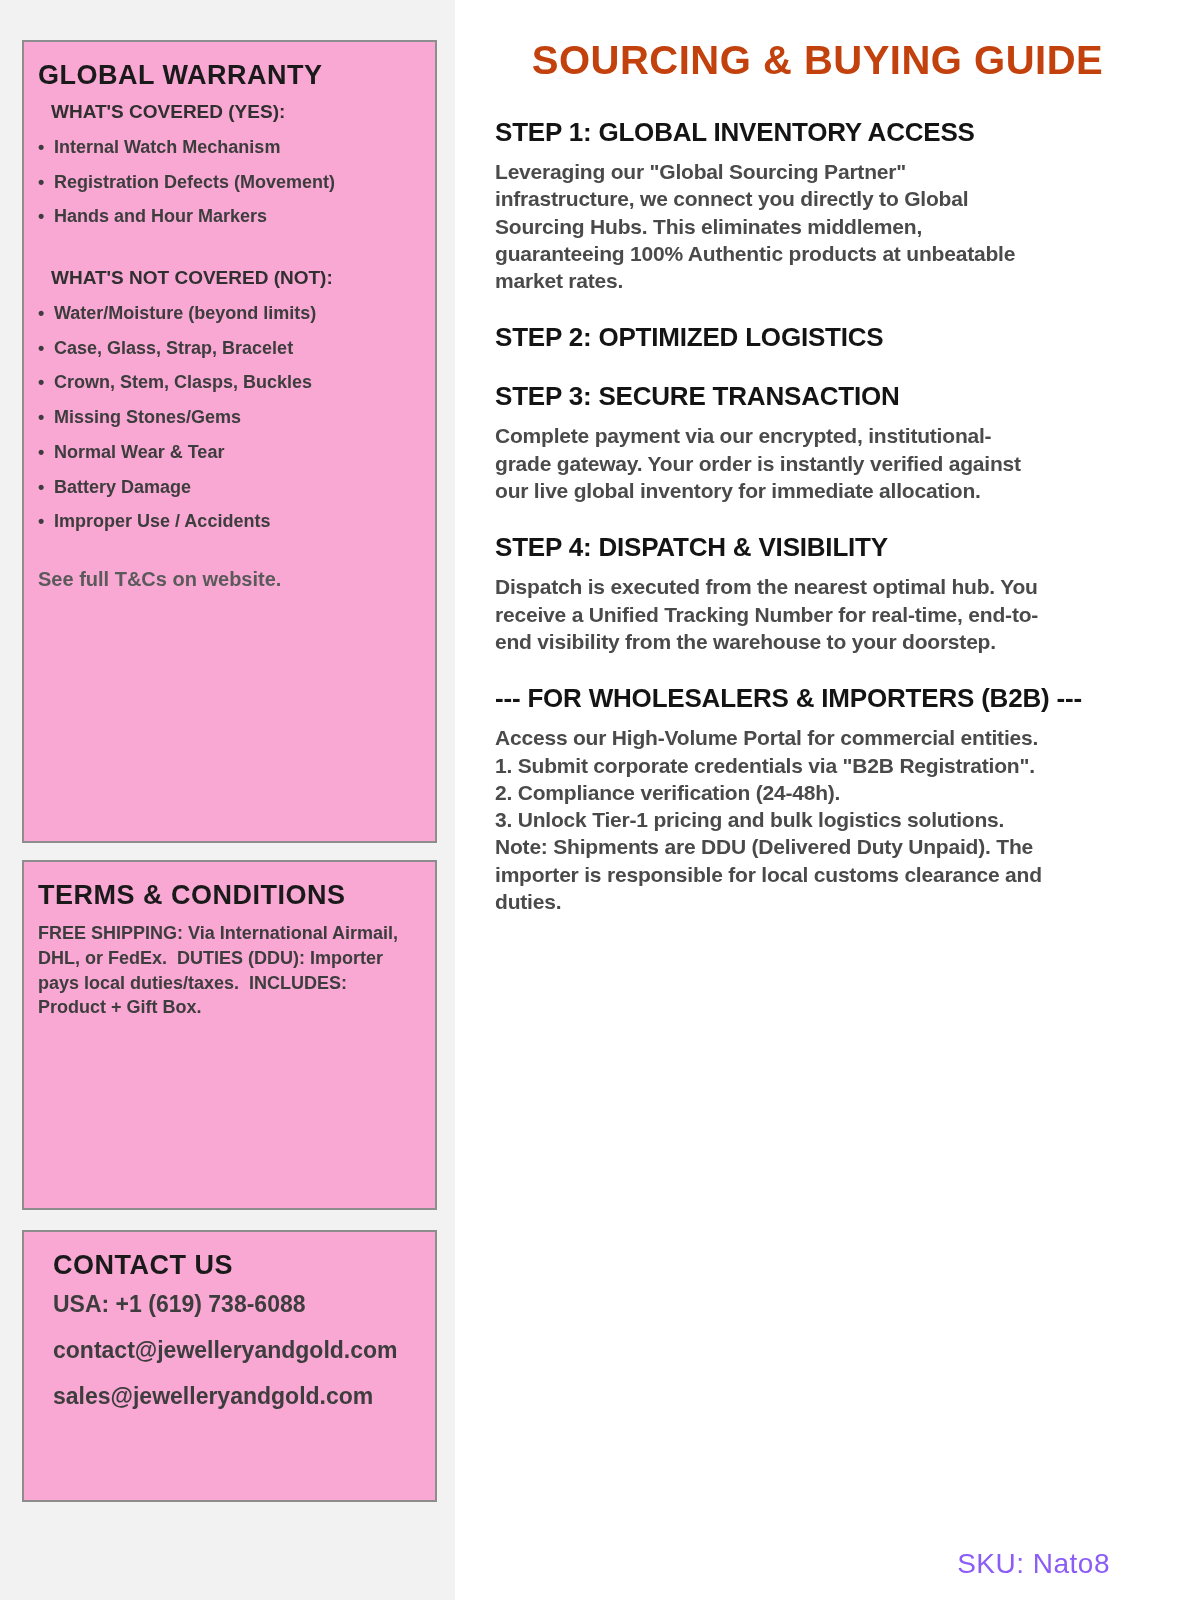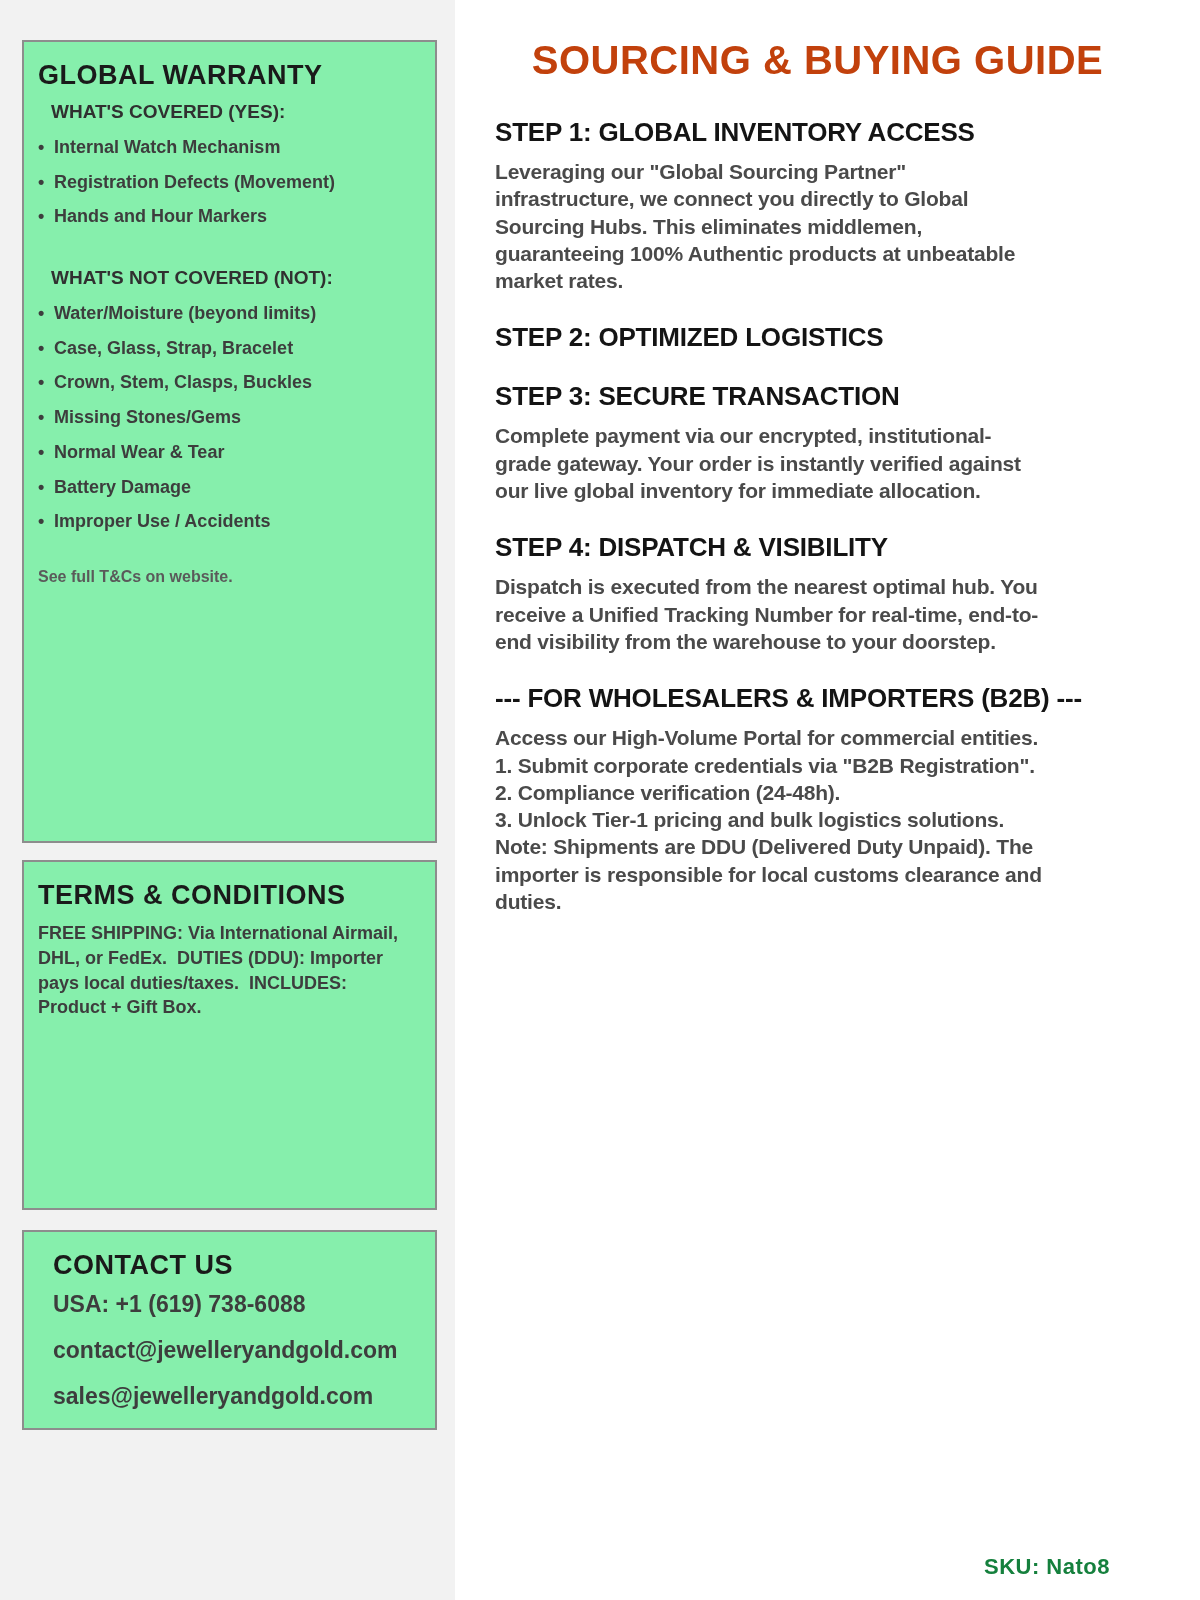--- a/index.html
+++ b/index.html
@@ -13,27 +13,27 @@
   .page { display: flex; width: 1200px; height: 1600px; }
 
   
   .sidebar {
     width: 455px; height: 1600px; flex-shrink: 0;
     background: #f2f2f2;
     padding: 40px 18px 0 22px;
   }
   .box {
     border: 2px solid #8d8d8d;
-    background: #86efac;
+    background: #f9a8d4;
     padding: 18px 16px 18px 14px;
     width: 415px;
   }
   .box-warranty { height: 803px; margin-bottom: 17px; }
   .box-terms    { height: 350px; margin-bottom: 20px; }
-  .box-contact  { height: 200px; padding-left: 29px; }
+  .box-contact  { height: 272px; padding-left: 29px; }
 
   .box h2 {
     margin: 0 0 10px 0;
     font-size: 27px; font-weight: 800; color: #1a1a1a;
     letter-spacing: 0.5px;
   }
   .box h3 {
     margin: 0 0 14px 13px;
     font-size: 19px; font-weight: 800; color: #303030;
   }
@@ -44,21 +44,21 @@
     padding-left: 16px; position: relative;
   }
   .box li::before {
     content: "•";
     position: absolute; left: 0; top: 0;
     color: #3d3d3d;
   }
   .gap-between-lists { height: 26px; }
   .footnote {
     margin: 36px 0 0 0;
-    font-size: 16px; font-weight: bold; color: #5a5a5a;
+    font-size: 20px; font-weight: bold; color: #5a5a5a;
   }
   .side-par {
     margin: 0; font-size: 18px; font-weight: bold; color: #3d3d3d;
     line-height: 1.38; white-space: pre-wrap;
   }
   .contact-line {
     margin: 0 0 19px 0;
     font-size: 23px; font-weight: bold; color: #3d3d3d;
   }
 
@@ -83,21 +83,21 @@
   .main p {
     margin: 0;
     max-width: 548px;
     font-size: 21px; font-weight: bold; color: #4a4a4a;
     line-height: 1.3; letter-spacing: -0.2px;
   }
   .b2b-step { margin-bottom: 14px; }
   .note { margin-top: 26px; }
   .sku {
     position: absolute; right: 90px; bottom: 20px;
-    font-size: 22px; font-weight: 700; color: #15803d;
+    font-size: 28px; font-weight: 400; color: #8b5cf6;
     letter-spacing: 0.5px;
   }
 </style>
 </head>
 <body>
 
 <div class="page">
 
   <aside class="sidebar">
 

